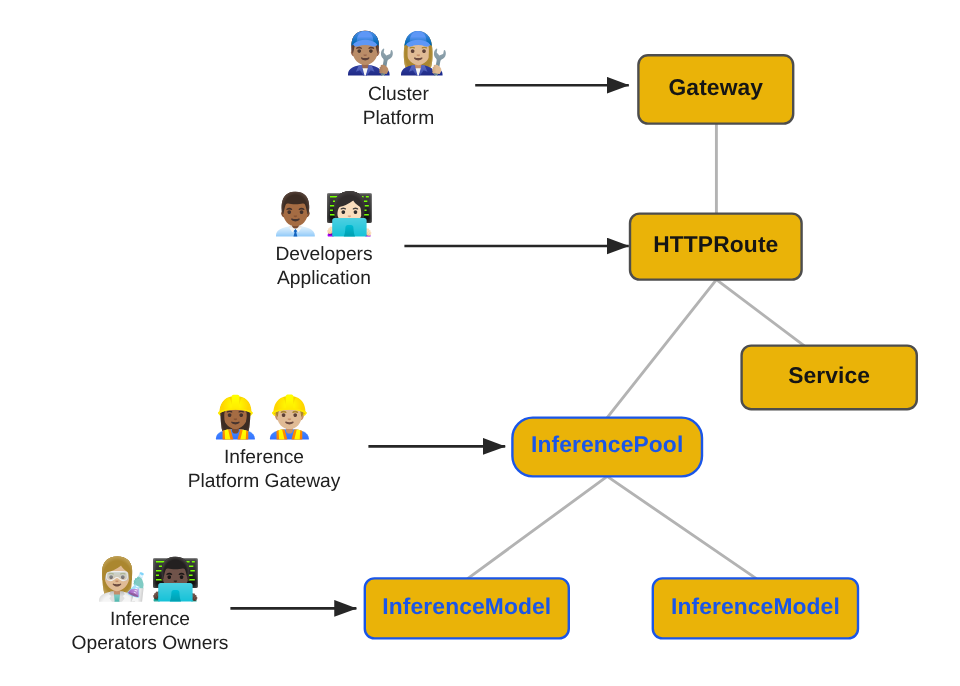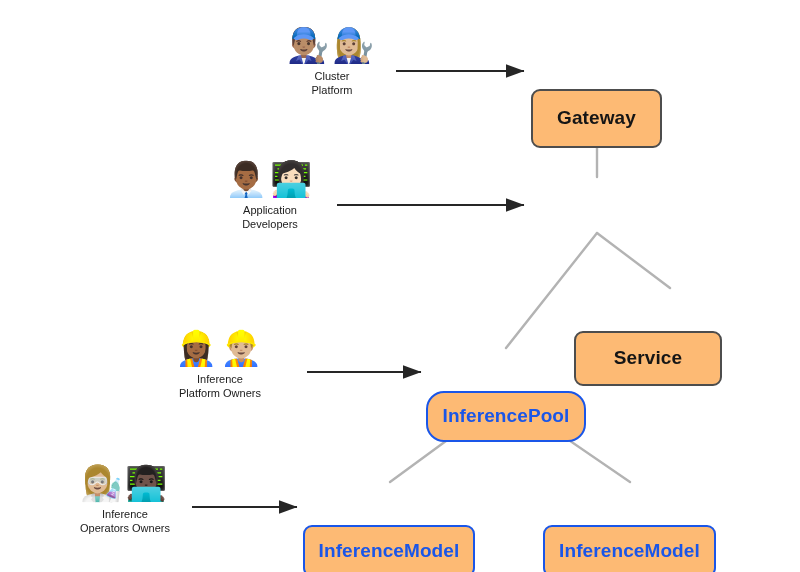--- a/index.html
+++ b/index.html
@@ -27,26 +27,25 @@
     pointer-events: none;
   }
 
   
   .node {
     position: absolute;
     box-sizing: border-box;
     display: flex;
     align-items: center;
     justify-content: center;
-    background: #fdba74;
+    background: #eab308;
     border-radius: 9px;
     text-align: right;
     line-height: 1.1;
     z-index: 3;
-    margin-top: 44px;
   }
   .node .node-label {
     font-weight: bold;
     letter-spacing: 0.1px;
   }
   .node.plain {
     border: 2px solid #4d4d4d;
   }
   .node.plain .node-label {
     color: #151515;
@@ -71,21 +70,21 @@
   .role-emojis {
     font-family: "DejaVu Sans", sans-serif;
     font-size: 34px;
     line-height: 1;
     letter-spacing: 2px;
     white-space: nowrap;
     user-select: none;
   }
   .role-name {
     margin-top: 7px;
-    font-size: 11px;
+    font-size: 16px;
     color: #202020;
     line-height: 1.28;
     white-space: nowrap;
     text-align: center;
   }
   .role-name .ln {
     display: block;
   }
 </style>
 </head>
@@ -113,22 +112,25 @@
       <line x1="337" y1="205" x2="524" y2="205"></line>
       <line x1="307" y1="372" x2="421" y2="372"></line>
       <line x1="192" y1="507" x2="297" y2="507"></line>
     </g>
   </svg>
 
   <div class="node plain" style="left:531px; top:45px; width:131px; height:59px;">
     <span class="node-label">Gateway</span>
   </div>
 
+  <div class="node plain" style="left:524px; top:177px; width:145px; height:57px;">
+    <span class="node-label">HTTPRoute</span>
+  </div>
 
-  <div class="node plain" style="left:574px; top:287px; width:148px; height:55px;">
+  <div class="node plain" style="left:617px; top:287px; width:148px; height:55px;">
     <span class="node-label">Service</span>
   </div>
 
   <div class="node accent" style="left:426px; top:347px; width:160px; height:51px;border-radius:18px;">
     <span class="node-label">InferencePool</span>
   </div>
 
   <div class="node accent" style="left:303px; top:481px; width:172px; height:52px;">
     <span class="node-label">InferenceModel</span>
   </div>
@@ -141,30 +143,30 @@
     <div class="role-emojis">👨🏽‍🔧👩🏼‍🔧</div>
     <div class="role-name">
       <span class="ln">Cluster</span>
       <span class="ln">Platform</span>
     </div>
   </div>
 
   <div class="role" style="left:222px; top:162px; width:96px;">
     <div class="role-emojis">👨🏾‍💼👩🏻‍💻</div>
     <div class="role-name">
+      <span class="ln">Developers</span>
       <span class="ln">Application</span>
-      <span class="ln">Developers</span>
     </div>
   </div>
 
   <div class="role" style="left:172px; top:331px; width:96px;">
     <div class="role-emojis">👷🏾‍♀️👷🏼‍♂️</div>
     <div class="role-name">
       <span class="ln">Inference</span>
-      <span class="ln">Platform Owners</span>
+      <span class="ln">Platform Gateway</span>
     </div>
   </div>
 
   <div class="role" style="left:77px; top:466px; width:96px;">
     <div class="role-emojis">👩🏼‍🔬👨🏿‍💻</div>
     <div class="role-name">
       <span class="ln">Inference</span>
       <span class="ln">Operators Owners</span>
     </div>
   </div>

